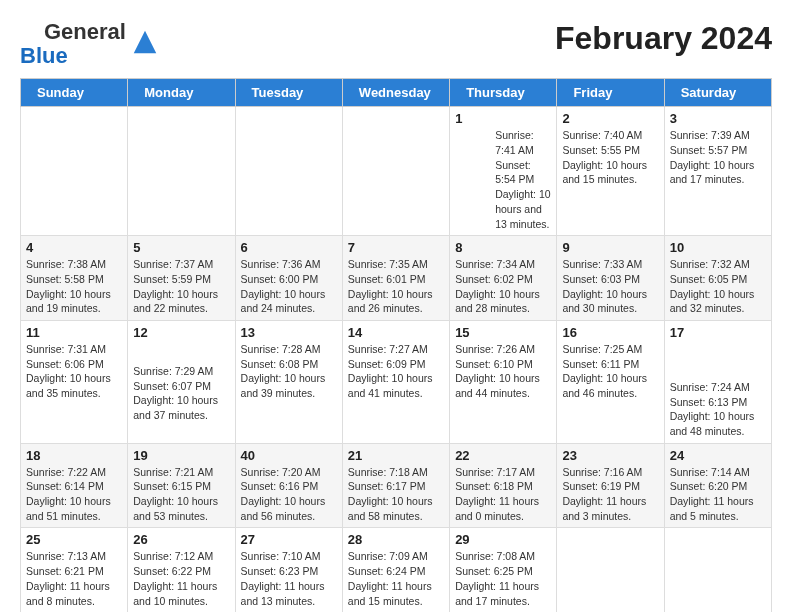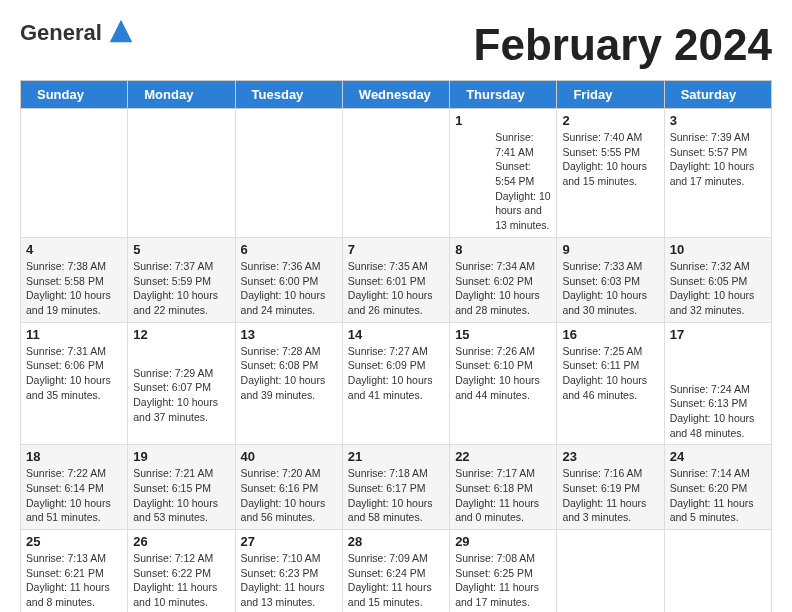--- a/index.html
+++ b/index.html
@@ -19,33 +19,33 @@
     .logo {
       display: flex;
       align-items: center;
     }
     .logo-text {
       font-size: 22px;
       font-weight: bold;
       color: #333;
       line-height: 1.1;
     }
-    .logo-general { display: block; }
+    .logo-general { display: block; margin-left: 24px; }
     .logo-blue { display: block; color: #1a6bbf; }
     .logo-icon {
       width: 30px;
       height: 30px;
       margin-left: 4px;
       margin-top: -4px;
     }
     .title-block {
       text-align: right;
     }
     .main-title {
-      font-size: 44px;
+      font-size: 32px;
       font-weight: bold;
       color: #222;
     }
     .subtitle {
       font-size: 16px;
       color: #444;
     }
     table {
       width: 100%;
       border-collapse: collapse;
@@ -89,20 +89,21 @@
       background: #f5f5f5 !important;
     }
   </style>
 </head>
 <body>
 
 <div class="header">
   <div class="logo">
     <div class="logo-text">
       <span class="logo-general">General</span>
+      <span class="logo-blue">Blue</span>
     </div>
     <svg class="logo-icon" viewBox="0 0 40 40">
       <polygon points="5,35 20,5 35,35" fill="#2b7fd4"></polygon>
     </svg>
   </div>
   <div class="title-block">
     <div class="main-title">February 2024</div>
   </div>
 </div>
 

